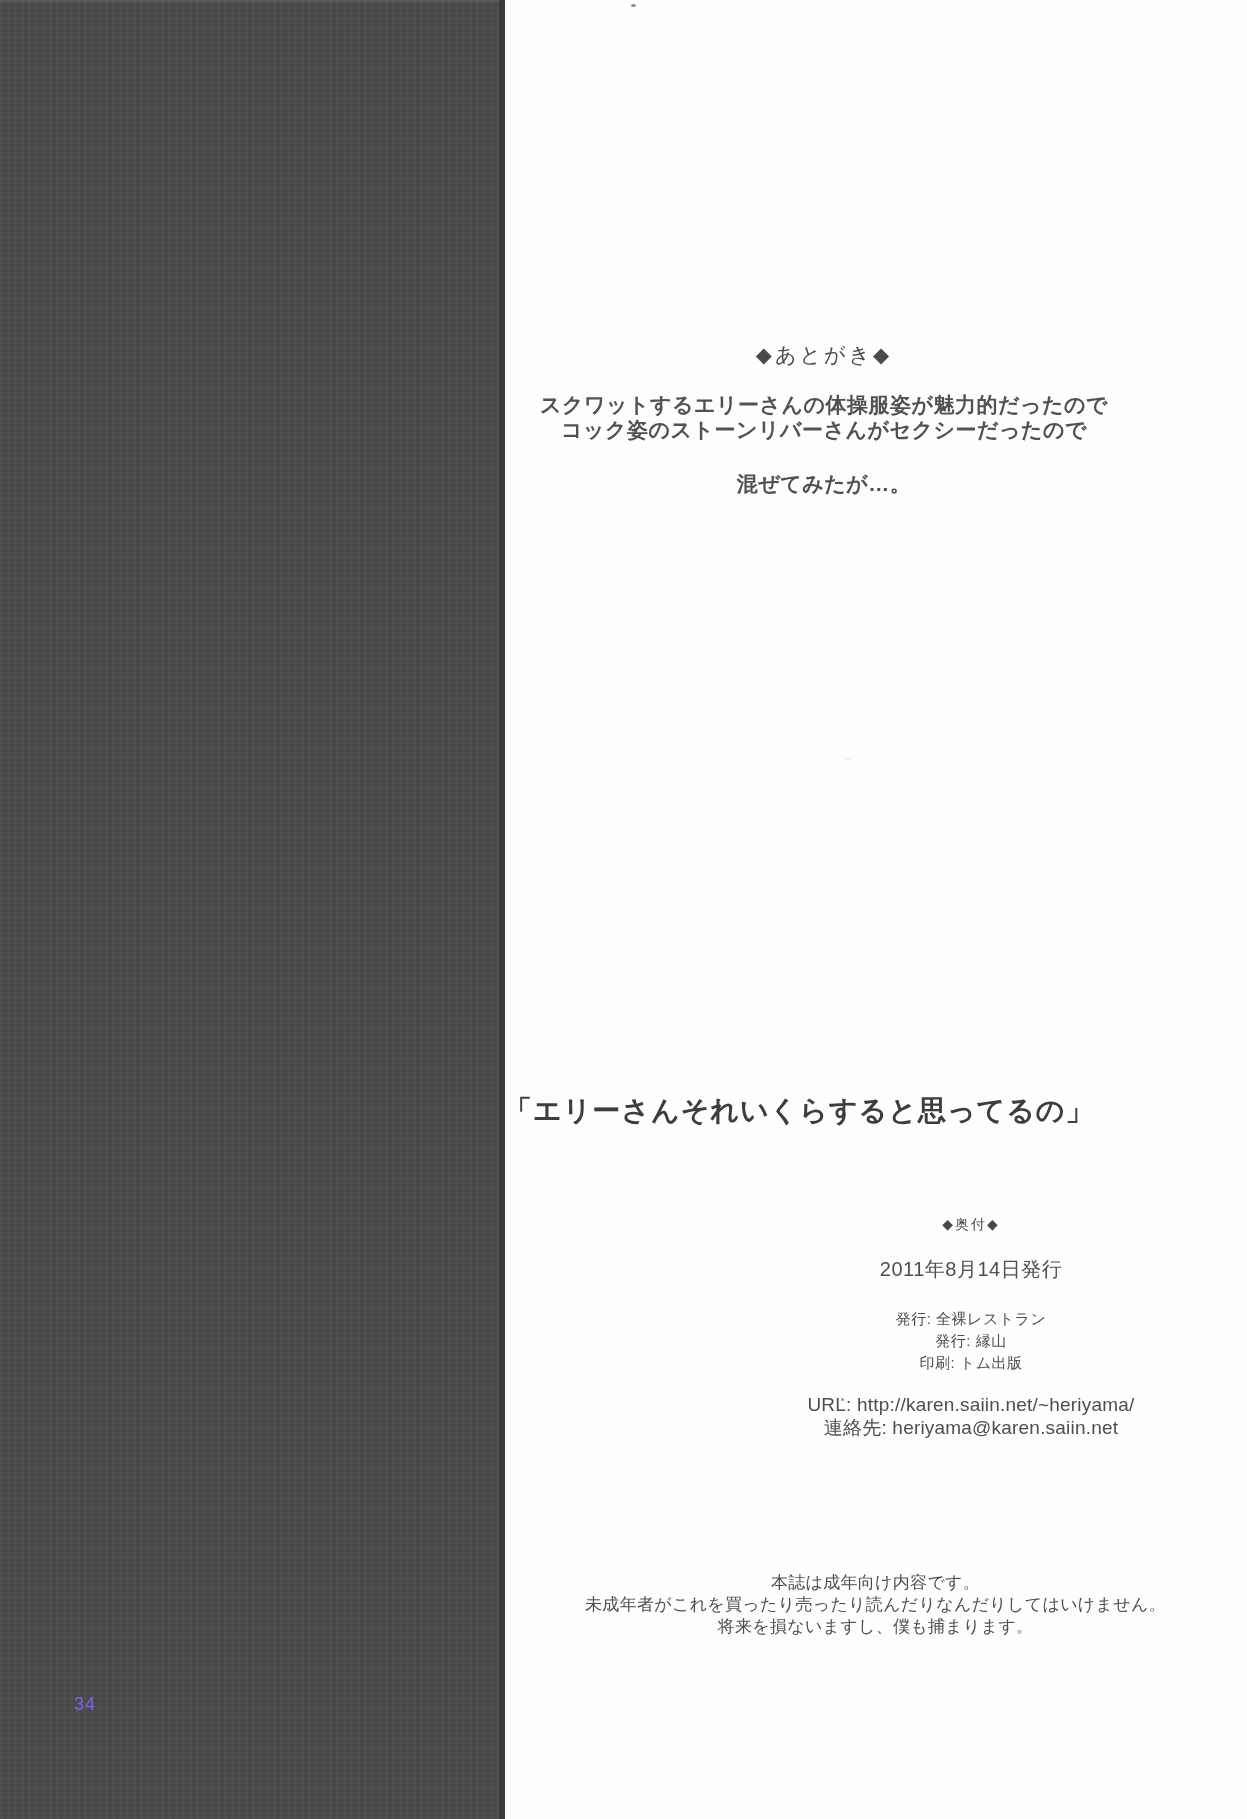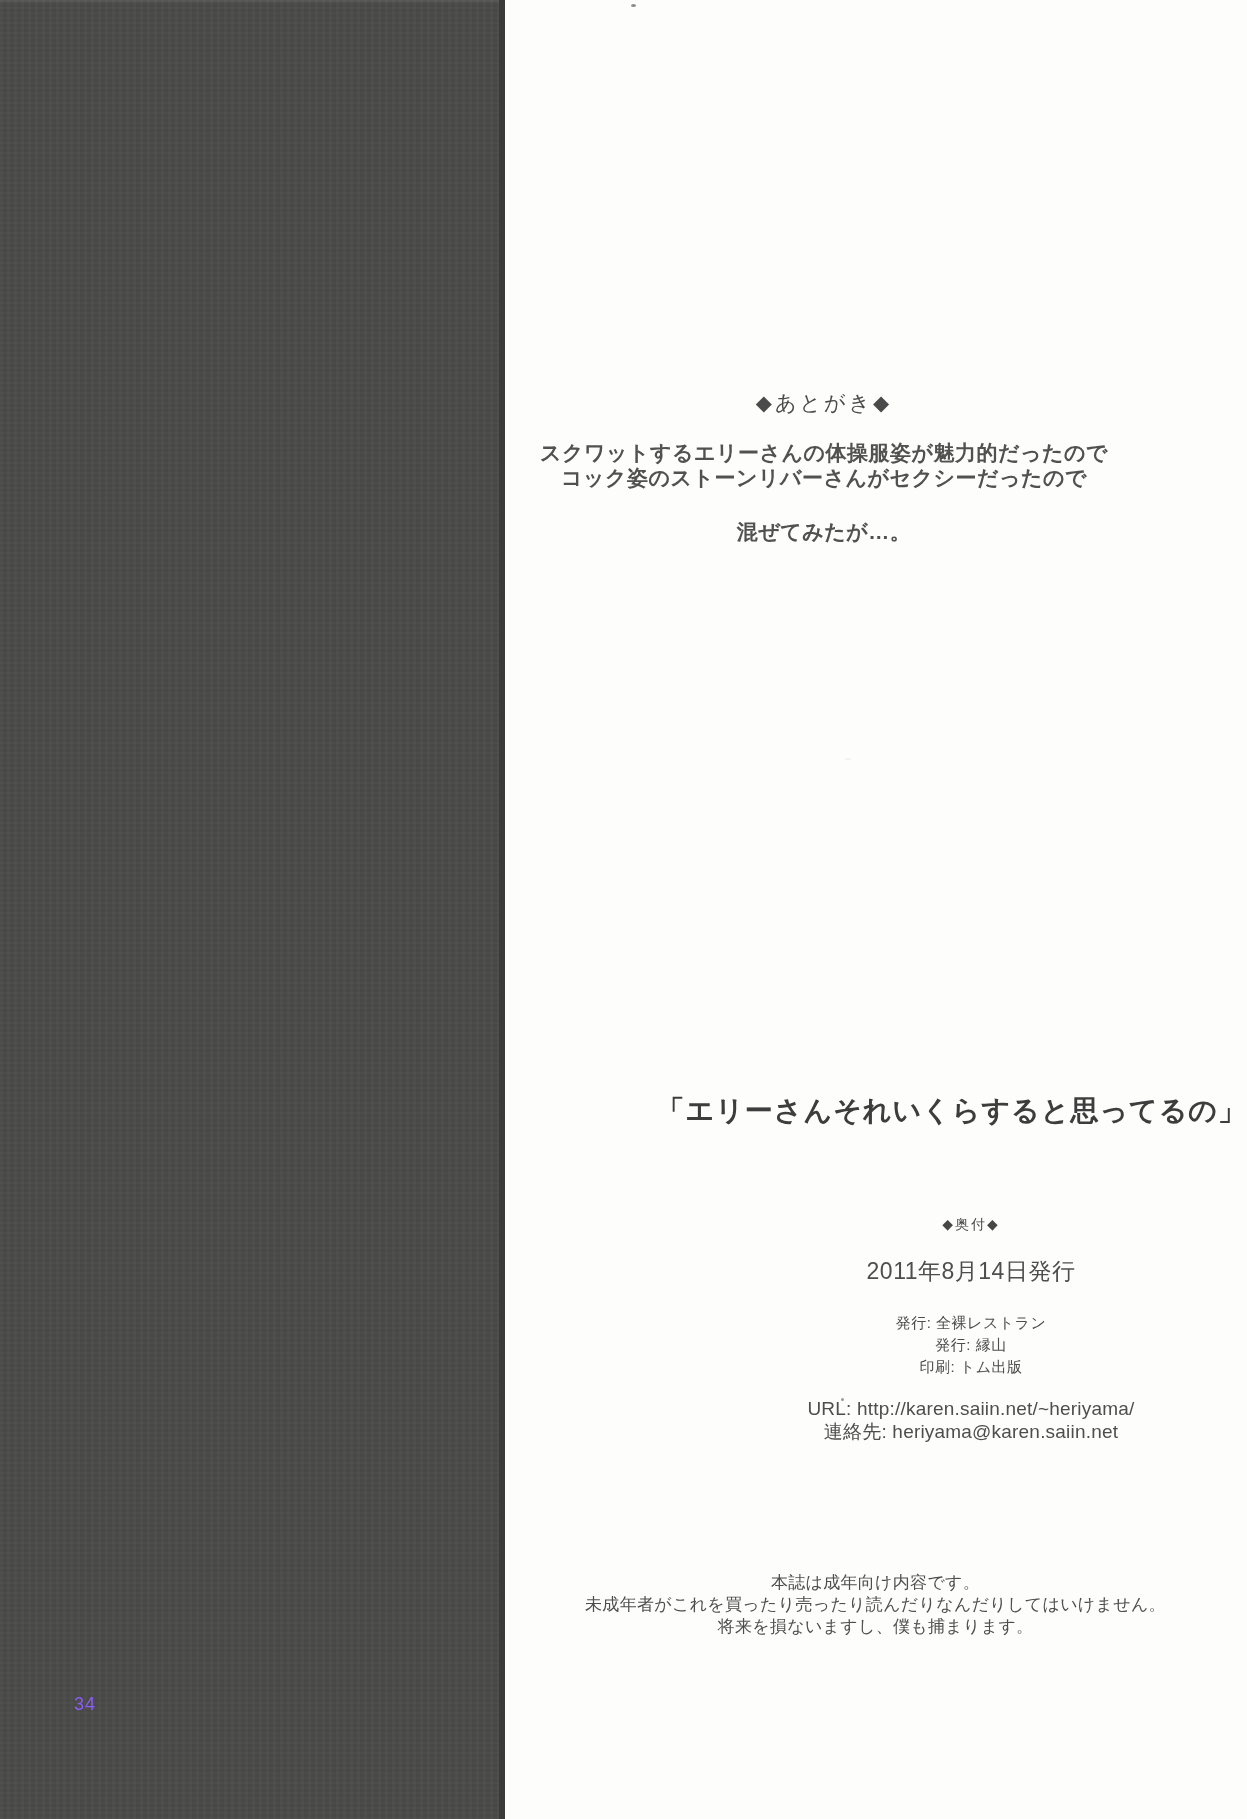--- a/index.html
+++ b/index.html
@@ -43,38 +43,37 @@
     top: 341px;
     width: 640px;
     text-align: center;
     color: #515151;
   }
   .afterword-heading {
     font-size: 21px;
     letter-spacing: 3px;
     color: #4a4a4a;
     margin-bottom: 23px;
-    margin-top: 48px;
   }
   .afterword-line {
     font-size: 21px;
     line-height: 25px;
     letter-spacing: 0.5px;
     white-space: nowrap;
     font-weight: bold;
   }
   .afterword-line.last {
     margin-top: 29px;
   }
   .quote-line {
     position: absolute;
     left: 504px;
     top: 1092px;
     width: 743px;
-    text-align: right;
+    text-align: left;
     font-size: 28px;
     font-weight: bold;
     letter-spacing: 1px;
     color: #3d3d3d;
     white-space: nowrap;
   }
   .colophon {
     position: absolute;
     left: 695px;
     top: 1216px;
@@ -82,21 +81,21 @@
     text-align: center;
     color: #4e4e4e;
   }
   .colophon-heading {
     font-size: 14px;
     letter-spacing: 2px;
     color: #474747;
   }
   .colophon-date {
     margin-top: 22px;
-    font-size: 23px;
+    font-size: 20px;
     letter-spacing: 0.5px;
   }
   .colophon-publishers {
     margin-top: 25px;
   }
   .colophon-pub-line {
     font-size: 15px;
     line-height: 22px;
     letter-spacing: 0.5px;
     white-space: nowrap;

